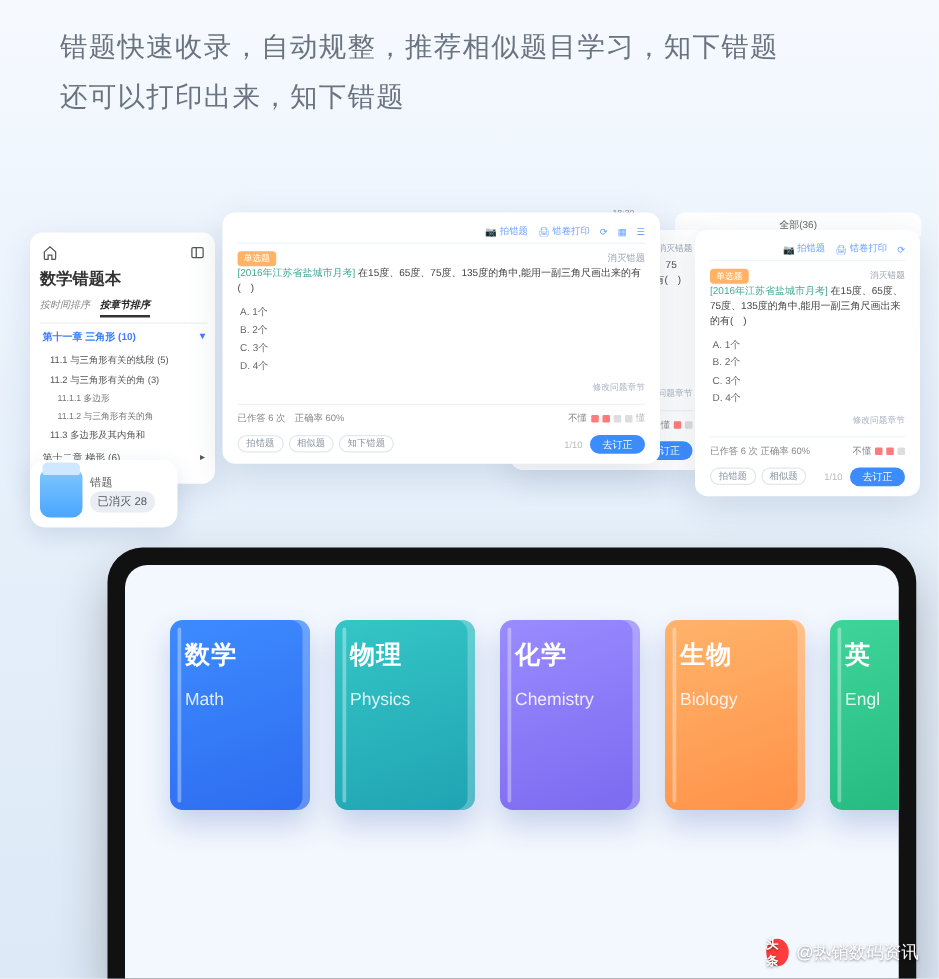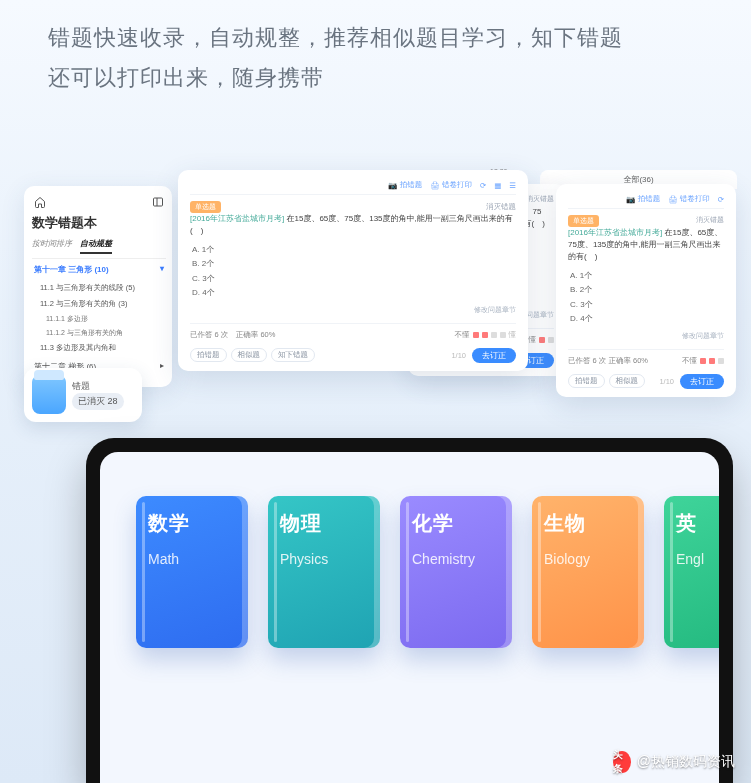--- a/index.html
+++ b/index.html
@@ -140,42 +140,42 @@
   background: #ff3b3b; color:#fff; font-size:10px; font-weight:700;
   display:flex; align-items:center; justify-content:center;
 }
 .icon-sm{width:12px;height:12px;}
 </style>
 </head>
 <body>
 
 <div class="headline">
   <div>错题快速收录，自动规整，推荐相似题目学习，知下错题</div>
-  <div>还可以打印出来，随身携带</div>
+  <div>还可以打印出来，知下错题</div>
 </div>
 
 <div class="cluster">
 
   <div class="status" style="top:-2px; left:490px;">18:30</div>
   <div class="status" style="top:4px; right:20px;">18:30</div>
 
   <div class="panel-side">
     <div class="side-top">
       <svg class="icon-sm" viewBox="0 0 24 24" fill="none" stroke="#555" stroke-width="2">
           <path d="M3 11l9-8 9 8v10a2 2 0 0 1-2 2h-4v-7h-6v7H5a2 2 0 0 1-2-2z"></path>
         </svg>
       <svg class="icon-sm" viewBox="0 0 24 24" fill="none" stroke="#555" stroke-width="2">
           <rect x="3" y="4" width="18" height="16" rx="2"></rect>
           <line x1="10" y1="4" x2="10" y2="20"></line>
         </svg>
     </div>
     <div class="side-title">数学错题本</div>
     <div class="tabs">
       <span>按时间排序</span>
-      <span class="active">自动规整</span>
+      <span class="active">按章节排序</span>
     </div>
     <div class="chapter">
         <span>第十一章 三角形 (10)</span>
         <span>▾</span>
       </div>
     <div class="sub">11.1 与三角形有关的线段 (5)</div>
     <div class="sub">11.2 与三角形有关的角 (3)</div>
     <div class="sub2">11.1.1 多边形</div>
     <div class="sub2">11.1.2 与三角形有关的角</div>
     <div class="sub">11.3 多边形及其内角和</div>

